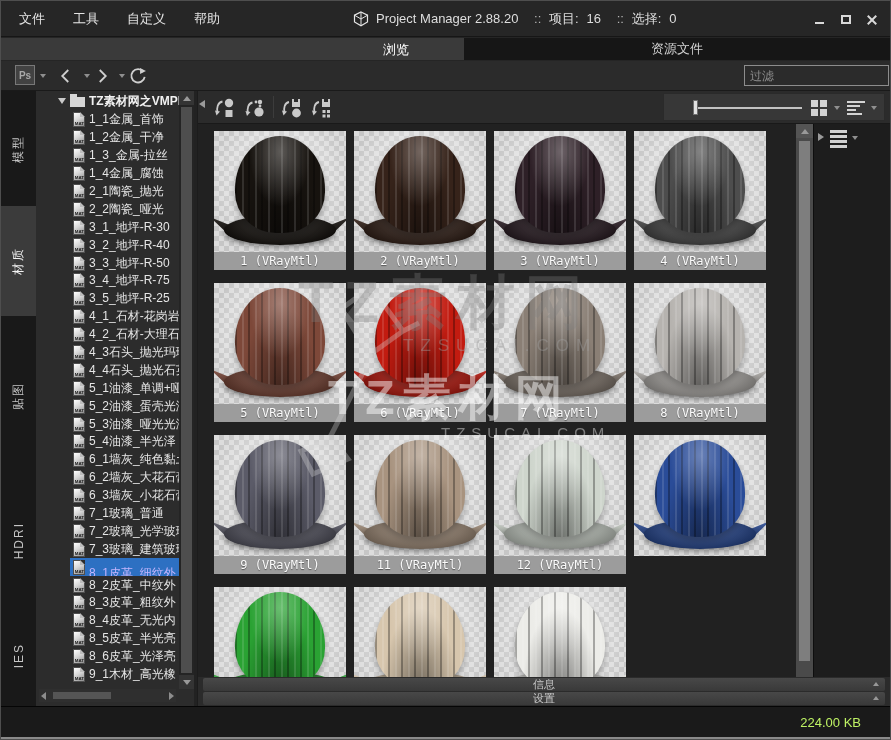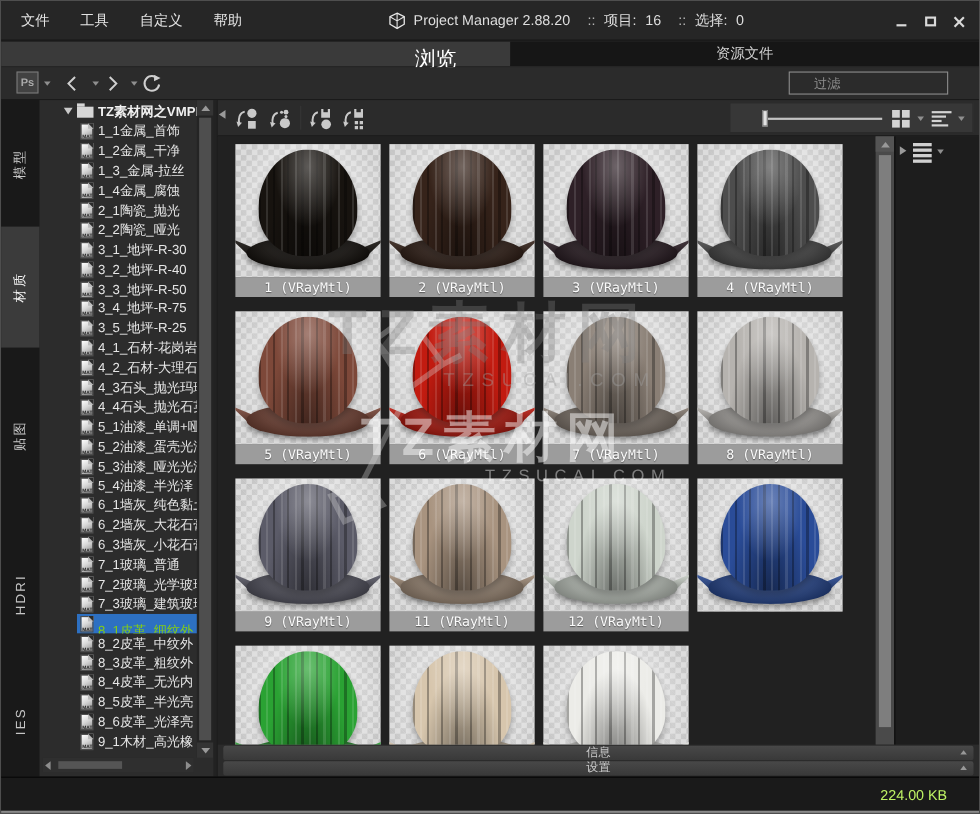--- a/index.html
+++ b/index.html
@@ -20,35 +20,35 @@
   .minbar{width:9px;height:2px;background:#d9d9d9;margin-top:8px;}
   .maxbox{width:10px;height:9px;border:2px solid #d9d9d9;}
   .xwrap{position:relative;width:11px;height:11px;}
   .xwrap i{position:absolute;left:0;top:5px;width:12px;height:2px;background:#d9d9d9;}
   .xwrap i:first-child{transform:rotate(45deg);}
   .xwrap i:last-child{transform:rotate(-45deg);}
 
   
   .tabbar{position:absolute;left:0;top:37px;width:100%;height:22px;background:#161616;border-bottom:1px solid #0c0c0c;}
   .tab-active{position:absolute;left:0;top:0;width:463px;height:22px;background:#3a3a3a;}
-  .tab-active span{position:absolute;left:340px;width:110px;top:3px;text-align:center;color:#ffffff;font-size:19px;}
+  .tab-active span{position:absolute;left:340px;width:110px;top:3px;text-align:center;color:#ffffff;font-size:13px;}
   .tab-inactive{position:absolute;left:463px;top:0;right:0;height:22px;background:#161616;text-align:center;}
   .tab-inactive span{color:#d2d2d2;font-size:13px;line-height:22px;}
 
   
   .navbar{position:absolute;left:0;top:60px;width:100%;height:30px;background:#2b2b2b;border-bottom:1px solid #1a1a1a;}
   .psbtn{position:absolute;left:14px;top:4px;width:20px;height:20px;background:#424242;border:1px solid #787878;
          color:#a9a9a9;font-size:10px;font-weight:bold;display:flex;align-items:center;justify-content:center;}
   .caret{width:0;height:0;border-left:3px solid transparent;border-right:3px solid transparent;border-top:4px solid #8f8f8f;}
   .c-ps{position:absolute;left:39px;top:13px;}
   .navbtn{position:absolute;top:2px;width:26px;height:26px;display:flex;align-items:center;justify-content:center;}
   .c-back{position:absolute;left:83px;top:13px;}
   .c-fwd{position:absolute;left:118px;top:13px;}
-  .filter{position:absolute;right:28px;top:4px;width:145px;height:21px;background:#2b2b2b;border:1px solid #8d8d8d;
-          color:#d946ef;font-size:12px;padding:0 22px;outline:none;}
+  .filter{position:absolute;right:1px;top:4px;width:145px;height:21px;background:#2b2b2b;border:1px solid #8d8d8d;
+          color:#d946ef;font-size:12px;padding:0 5px;outline:none;}
   .filter::placeholder{color:#8f8f8f;}
 
   
   .vtabs{position:absolute;left:0;top:90px;width:35px;height:615px;background:#191919;display:flex;flex-direction:column;}
   .vtab{display:flex;align-items:center;justify-content:center;}
   .vtab span{writing-mode:vertical-rl;text-orientation:sideways;transform:rotate(180deg);
              color:#c6c6c6;font-size:12px;letter-spacing:2px;}
   .vtab.active{background:#3b3b3b;}
   .vtab.active span{color:#f2f2f2;}
 
@@ -60,21 +60,21 @@
   .folder::before{content:"";position:absolute;left:0;top:-3px;width:7px;height:3px;background:#d6d6d6;}
   .tree-root b{color:#f1f1f1;font-size:12px;font-weight:600;}
   .titem{position:relative;height:17.9px;display:flex;align-items:center;padding-left:37px;gap:4px;white-space:nowrap;overflow:hidden;width:143px;}
   .titem .mat,.titem .tlabel{position:relative;z-index:1;}
   .titem.sel::before{content:"";position:absolute;left:34px;top:0;right:-20px;bottom:0;background:#2d70c2;}
   .mat{width:12px;height:15px;flex:none;background:linear-gradient(150deg,#ffffff 0%,#d8d8d8 45%,#8c8c8c 100%);
        border:1px solid #4f4f4f;position:relative;display:flex;align-items:flex-end;justify-content:center;}
   .mat::before{content:"";position:absolute;right:-1px;top:-1px;border-style:solid;border-width:0 5px 5px 0;border-color:#2c2c2c #2c2c2c #bdbdbd #bdbdbd;}
   .mat i{font-style:normal;font-size:8px;line-height:7px;transform:scale(.55);transform-origin:50% 100%;color:#1c1c1c;font-weight:bold;letter-spacing:0;}
   .tlabel{color:#e6e6e6;font-size:12px;}
-  .titem.sel .tlabel{color:#84cc16;margin-top:13px;}
+  .titem.sel .tlabel{color:#c4b5fd;margin-top:13px;}
 
   .vsb-tree{position:absolute;left:178px;top:90px;width:15px;height:598px;background:#242424;}
   .sbarrow{position:absolute;left:0;width:15px;height:14px;background:#343434;display:flex;align-items:center;justify-content:center;}
   .tri-up{width:0;height:0;border-left:4px solid transparent;border-right:4px solid transparent;border-bottom:5px solid #999;}
   .tri-down{width:0;height:0;border-left:4px solid transparent;border-right:4px solid transparent;border-top:5px solid #999;}
   .vsb-tree .thumbv{position:absolute;left:2px;top:16px;width:11px;height:566px;background:#4e4e4e;}
   .splitter{position:absolute;left:193px;top:90px;width:3px;height:615px;background:#222222;}
   .hsb{position:absolute;left:38px;top:688px;width:137px;height:13px;background:#2f2f2f;}
   .hsb .la{position:absolute;left:2px;top:3px;width:0;height:0;border-top:4px solid transparent;border-bottom:4px solid transparent;border-right:5px solid #8d8d8d;}
   .hsb .ra{position:absolute;right:2px;top:3px;width:0;height:0;border-top:4px solid transparent;border-bottom:4px solid transparent;border-left:5px solid #8d8d8d;}

